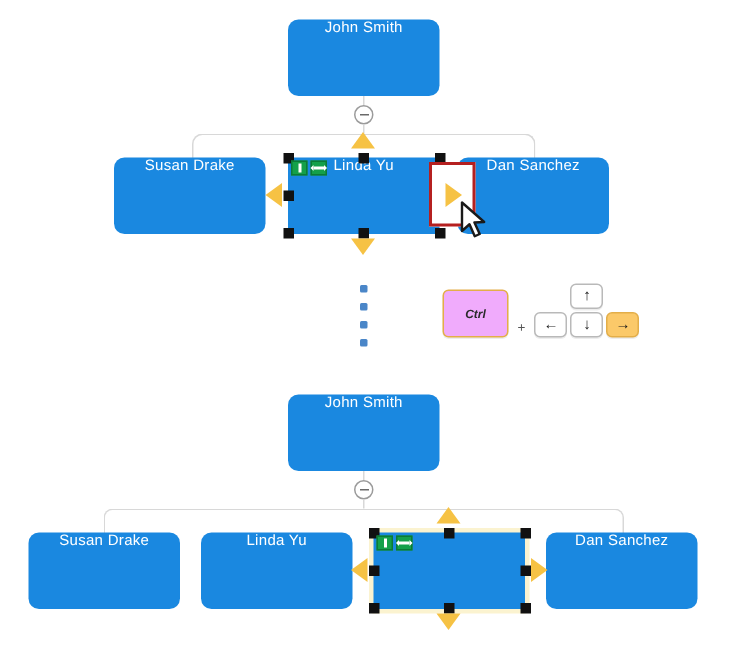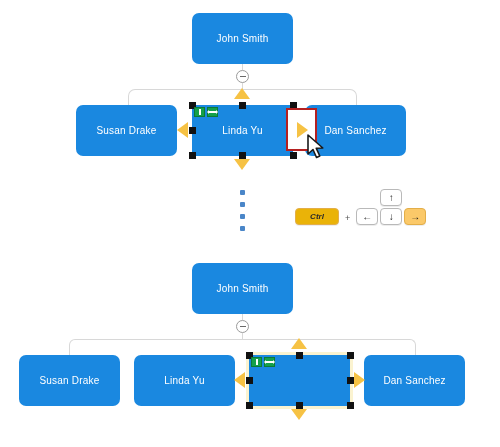--- a/index.html
+++ b/index.html
@@ -12,21 +12,21 @@
   }
   .stage{position:absolute;left:0;top:0;width:500px;height:447px;}
 
   
   .node{
     position:absolute;
     background:#1a88e0;
     border-radius:7px;
     color:#ffffff;
     font-size:10px;
-    display:flex;align-items:center;justify-content:center;
+    display:flex;justify-content:center;
     box-sizing:border-box;
     letter-spacing:.2px;
   }
   .node.square{border-radius:1px;}
   .node.sel-glow{
     box-shadow:0 0 0 3px #fbf3d0;
   }
 
   
   .conn{position:absolute;background:#d8d8d8;}
@@ -113,21 +113,21 @@
     width:22px;height:17px;
     border:1px solid #b9b9b9;
     border-radius:4px;
     background:#ffffff;
     box-sizing:border-box;
     display:flex;align-items:center;justify-content:center;
     font-size:10px;color:#1a1a1a;
     box-shadow:0 1px 0 rgba(0,0,0,.07);
   }
   .key.ctrl{
-    width:44px;height:17px;background:#eab308;border-color:#e3ae49;
+    width:44px;height:32px;background:#f0abfc;border-color:#e3ae49;
     font-size:8px;font-weight:bold;font-style:italic;color:#2b2b2b;
   }
   .key.hot{background:#fbc969;border-color:#e3ae49;}
   .plus{font-size:9px;color:#555;margin:0 6px 2px 6px;}
   .arrowpad{display:flex;flex-direction:column;align-items:center;gap:2px;}
   .arrowrow{display:flex;gap:2px;}
   .kspacer{width:22px;height:17px;}
 
   
   .cursor{position:absolute;width:20px;height:26px;}

